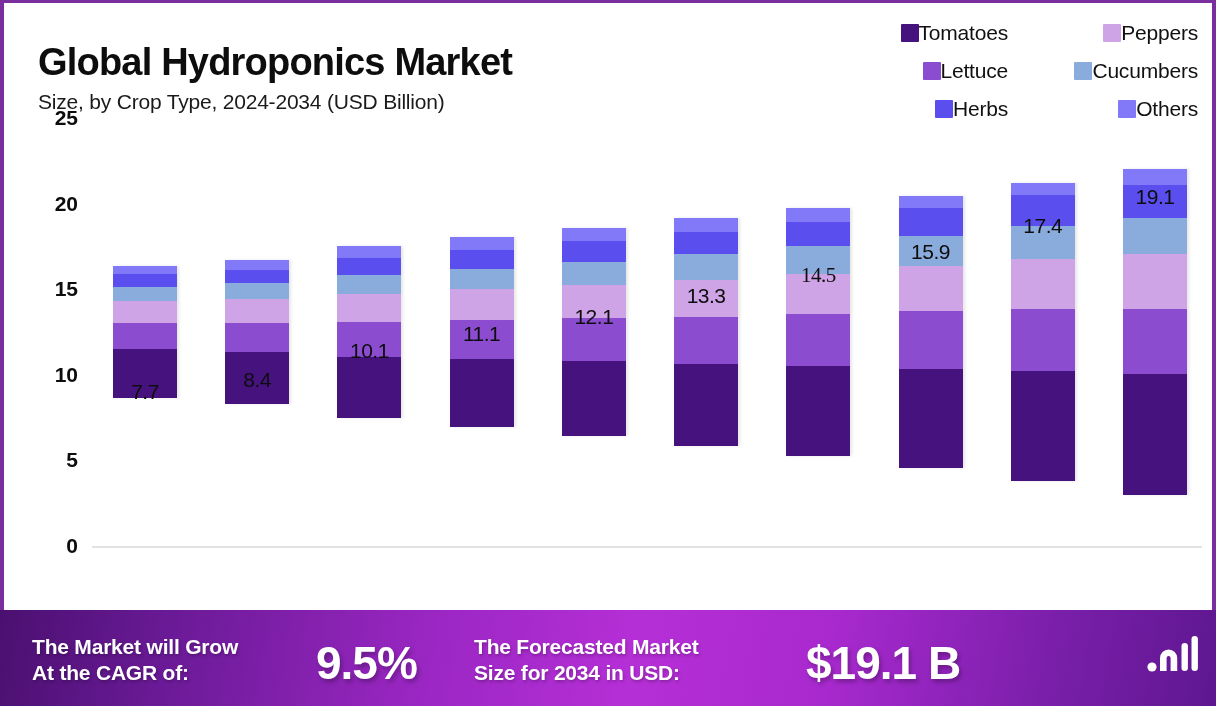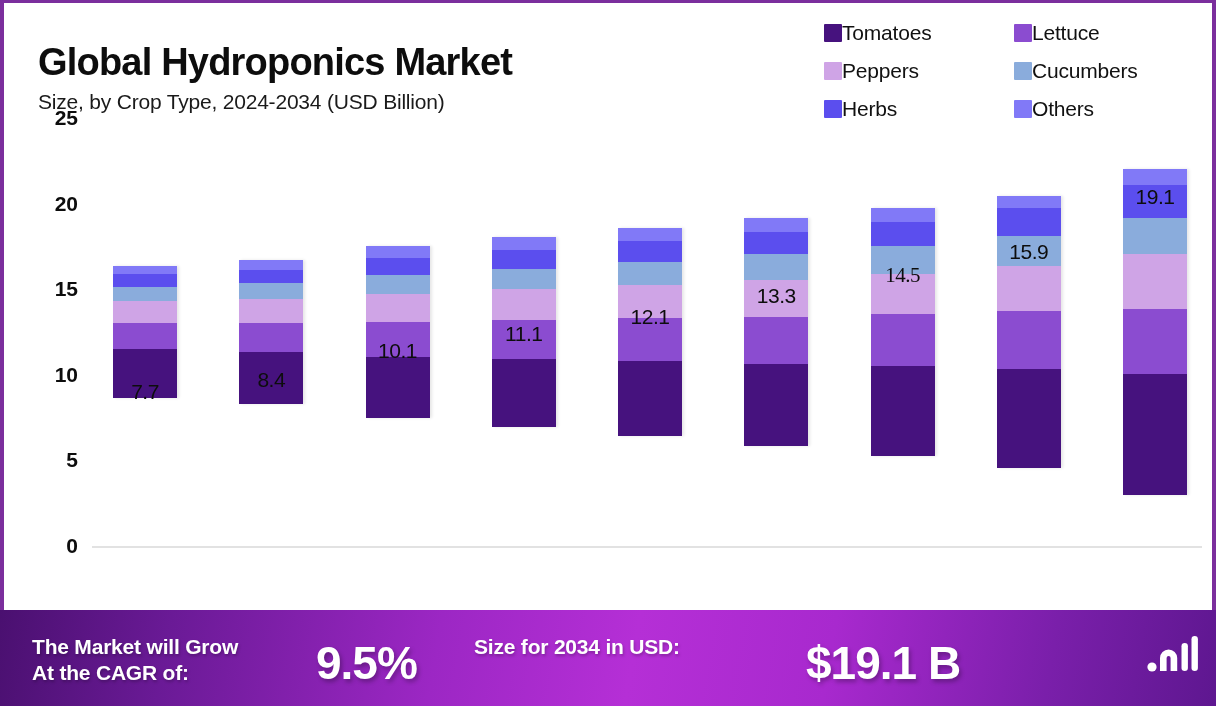--- a/index.html
+++ b/index.html
@@ -45,20 +45,21 @@
     right: 14px; top: 18px;
     width: 374px;
     display: grid;
     grid-template-columns: 1fr 1fr;
     grid-row-gap: 14px;
     grid-column-gap: 6px;
   }
   .legend-item {
     display: flex;
     align-items: center;
+    justify-content: flex-end;
   }
   .legend-swatch {
     width: 18px; height: 18px;
     flex: 0 0 18px;
     border-radius: 1px;
   }
   .legend-label {
     font-size: 21px;
     color: #111;
     white-space: nowrap;
@@ -210,26 +211,26 @@
     <div id="chart-title">Global Hydroponics Market</div>
     <div id="chart-subtitle">Size, by Crop Type, 2024-2034 (USD Billion)</div>
   </div>
 
   <div id="legend">
       <div class="legend-item">
         <span class="legend-swatch" style="background: rgb(70, 18, 126);"></span>
         <span class="legend-label">Tomatoes</span>
       </div>
       <div class="legend-item">
+        <span class="legend-swatch" style="background: rgb(207, 164, 230);"></span>
+        <span class="legend-label">Peppers</span>
+      </div>
+      <div class="legend-item">
         <span class="legend-swatch" style="background: rgb(139, 76, 208);"></span>
         <span class="legend-label">Lettuce</span>
-      </div>
-      <div class="legend-item">
-        <span class="legend-swatch" style="background: rgb(207, 164, 230);"></span>
-        <span class="legend-label">Peppers</span>
       </div>
       <div class="legend-item">
         <span class="legend-swatch" style="background: rgb(138, 172, 220);"></span>
         <span class="legend-label">Cucumbers</span>
       </div>
       <div class="legend-item">
         <span class="legend-swatch" style="background: rgb(91, 78, 238);"></span>
         <span class="legend-label">Herbs</span>
       </div>
       <div class="legend-item">
@@ -331,20 +332,31 @@
           <div class="bar-stack" style="height: 272.208px;">
             <div class="bar-seg" style="background: rgb(70, 18, 126); height: 36.478%;"></div>
             <div class="bar-seg" style="background: rgb(139, 76, 208); height: 21.3836%;"></div>
             <div class="bar-seg" style="background: rgb(207, 164, 230); height: 16.3522%;"></div>
             <div class="bar-seg" style="background: rgb(138, 172, 220); height: 11.0063%;"></div>
             <div class="bar-seg" style="background: rgb(91, 78, 238); height: 10.3774%;"></div>
             <div class="bar-seg" style="background: rgb(129, 121, 247); height: 4.40252%;"></div>
           </div>
         </div>
         <div class="bar-group">
+          <div class="bar-total" style="bottom: 307.888px;">17.4</div>
+          <div class="bar-stack" style="height: 297.888px;">
+            <div class="bar-seg" style="background: rgb(70, 18, 126); height: 36.7816%;"></div>
+            <div class="bar-seg" style="background: rgb(139, 76, 208); height: 20.977%;"></div>
+            <div class="bar-seg" style="background: rgb(207, 164, 230); height: 16.6667%;"></div>
+            <div class="bar-seg" style="background: rgb(138, 172, 220); height: 11.2069%;"></div>
+            <div class="bar-seg" style="background: rgb(91, 78, 238); height: 10.3448%;"></div>
+            <div class="bar-seg" style="background: rgb(129, 121, 247); height: 4.02299%;"></div>
+          </div>
+        </div>
+        <div class="bar-group">
           <div class="bar-total" style="bottom: 336.992px;">19.1</div>
           <div class="bar-stack" style="height: 326.992px;">
             <div class="bar-seg" style="background: rgb(70, 18, 126); height: 37.1728%;"></div>
             <div class="bar-seg" style="background: rgb(139, 76, 208); height: 19.8953%;"></div>
             <div class="bar-seg" style="background: rgb(207, 164, 230); height: 16.7539%;"></div>
             <div class="bar-seg" style="background: rgb(138, 172, 220); height: 10.9948%;"></div>
             <div class="bar-seg" style="background: rgb(91, 78, 238); height: 10.2094%;"></div>
             <div class="bar-seg" style="background: rgb(129, 121, 247); height: 4.97382%;"></div>
           </div>
         </div>
@@ -353,20 +365,21 @@
 
 
   <div id="banner">
     <div class="banner-text" id="banner-cagr-label">
       <div>The Market will Grow</div>
       <div>At the CAGR of:</div>
     </div>
     <div class="banner-stat" id="banner-cagr-value">9.5%</div>
 
     <div class="banner-text" id="banner-size-label">
+      <div>The Forecasted Market</div>
       <div>Size for 2034 in USD:</div>
     </div>
     <div class="banner-stat" id="banner-size-value">$19.1 B</div>
 
     <div id="logo">
       <span id="logo-mark">
         <svg width="54" height="40" viewBox="0 0 54 40" aria-hidden="true">
           <circle cx="6" cy="33" r="4.6" fill="#ffffff"></circle>
           <path d="M14 37 L14 24 A8.6 8.6 0 0 1 31.2 24 L31.2 37 L24.6 37 L24.6 24 A2 2 0 0 0 20.6 24 L20.6 37 Z" fill="#ffffff"></path>
           <rect x="35.5" y="9" width="6.4" height="28" rx="3.2" fill="#ffffff"></rect>

